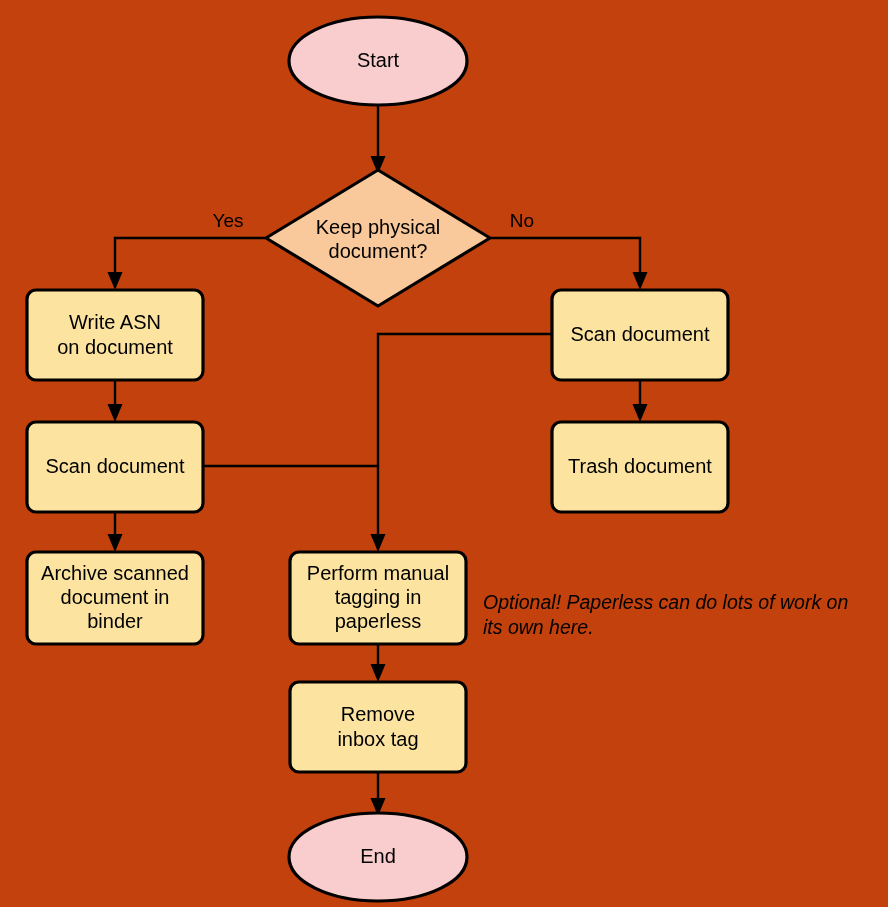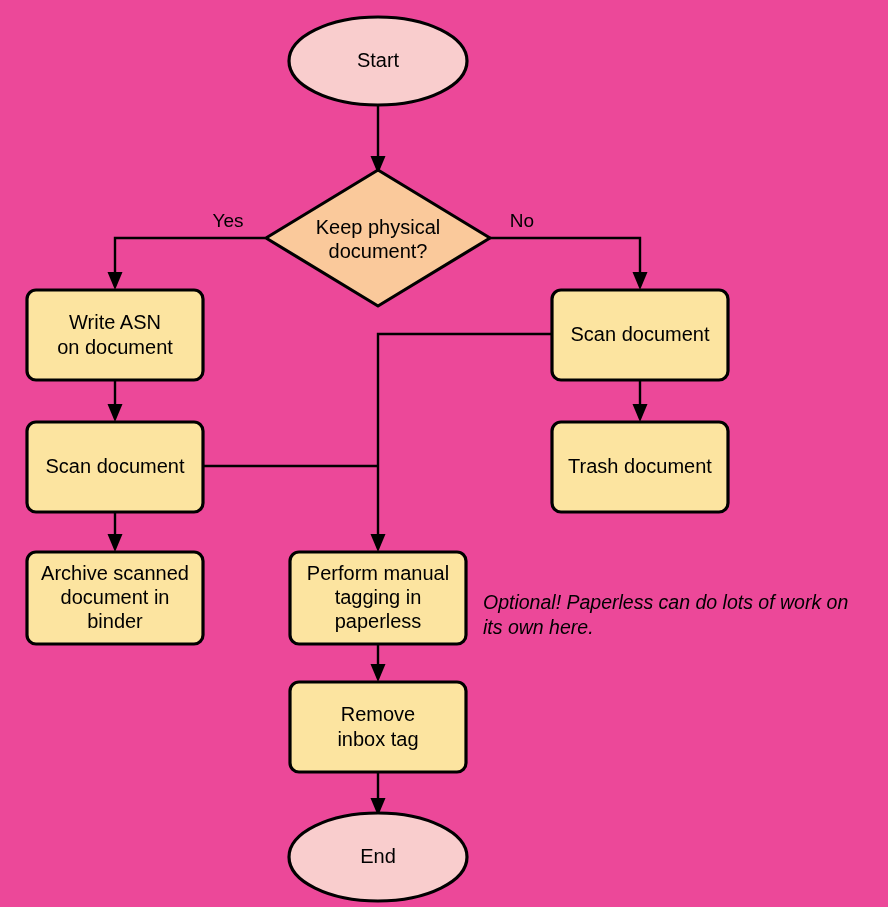--- a/index.html
+++ b/index.html
@@ -10,21 +10,21 @@
   body {
     width: 888px;
     height: 907px;
     overflow: hidden;
     font-family: "Liberation Sans", sans-serif;
   }
   #flowchart-root {
     position: relative;
     width: 888px;
     height: 907px;
-    background: #ec4899;
+    background: #c2410c;
   }
   svg.chart-surface {
     display: block;
     width: 888px;
     height: 907px;
   }
   .node-shape {
     stroke: #000000;
     stroke-width: 3.2;
     stroke-linejoin: round;

